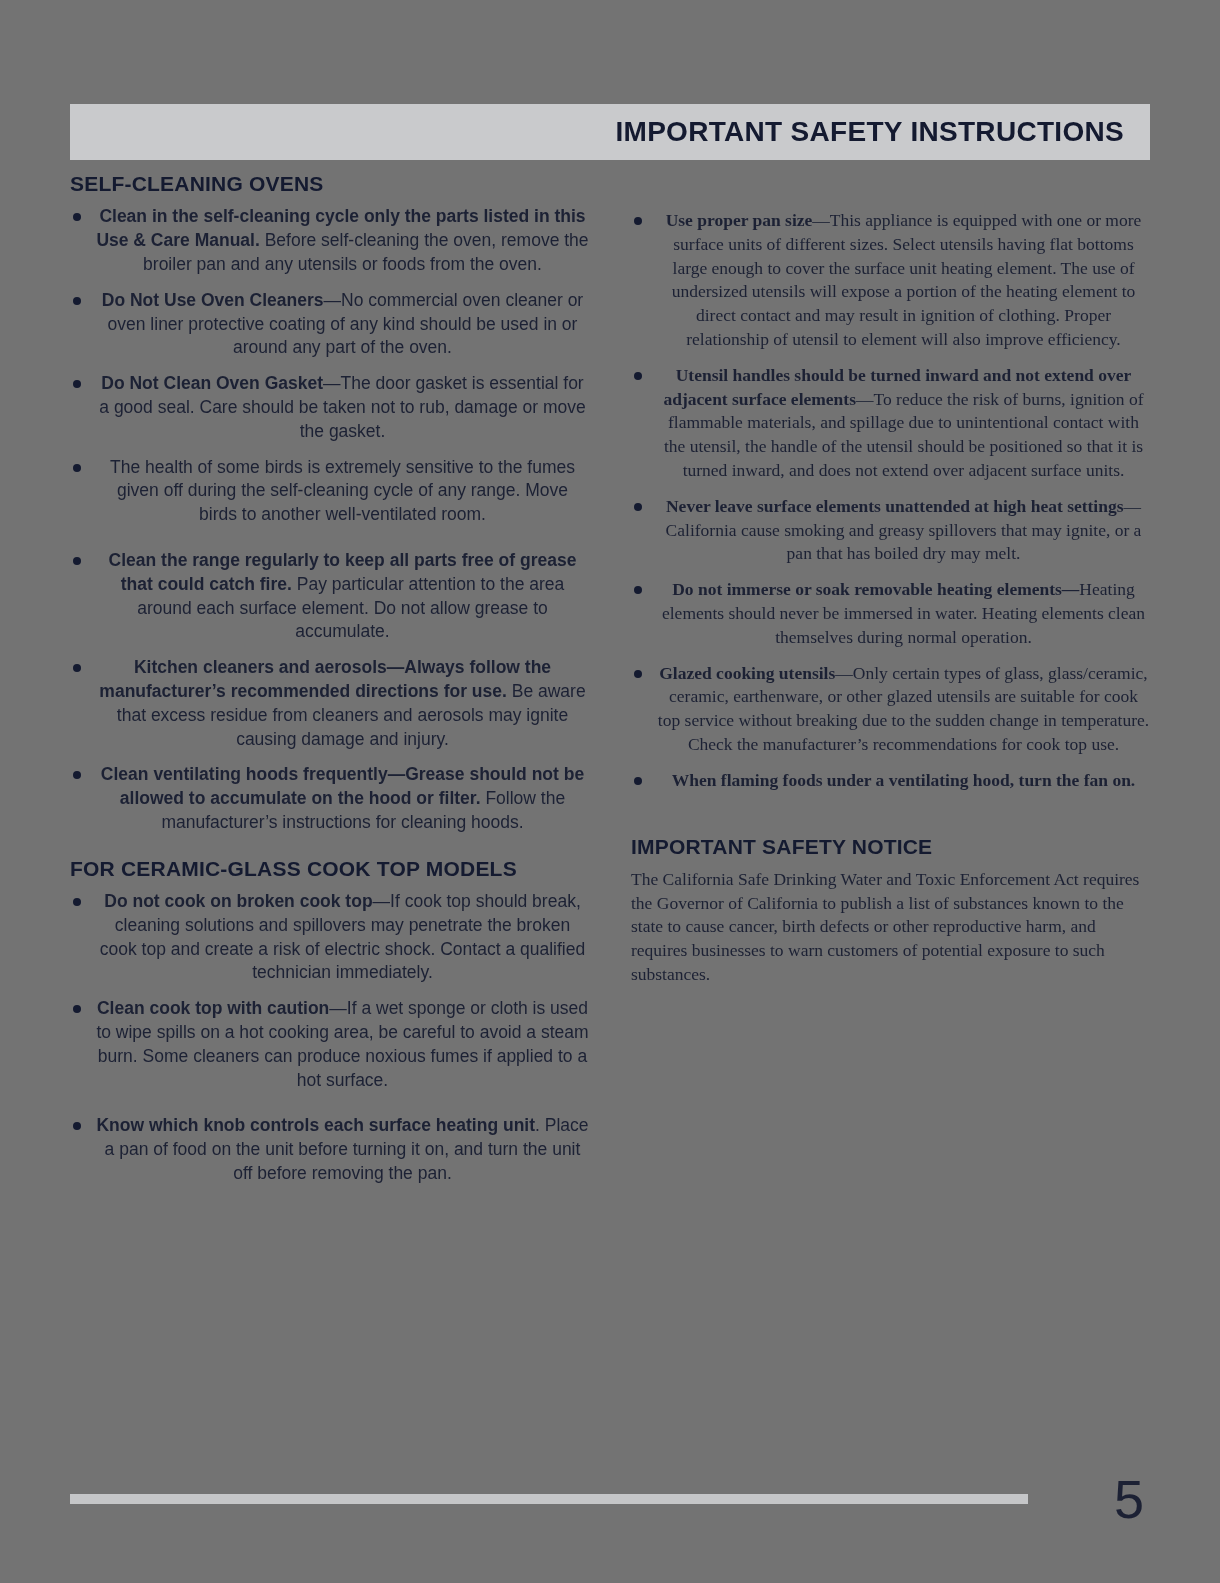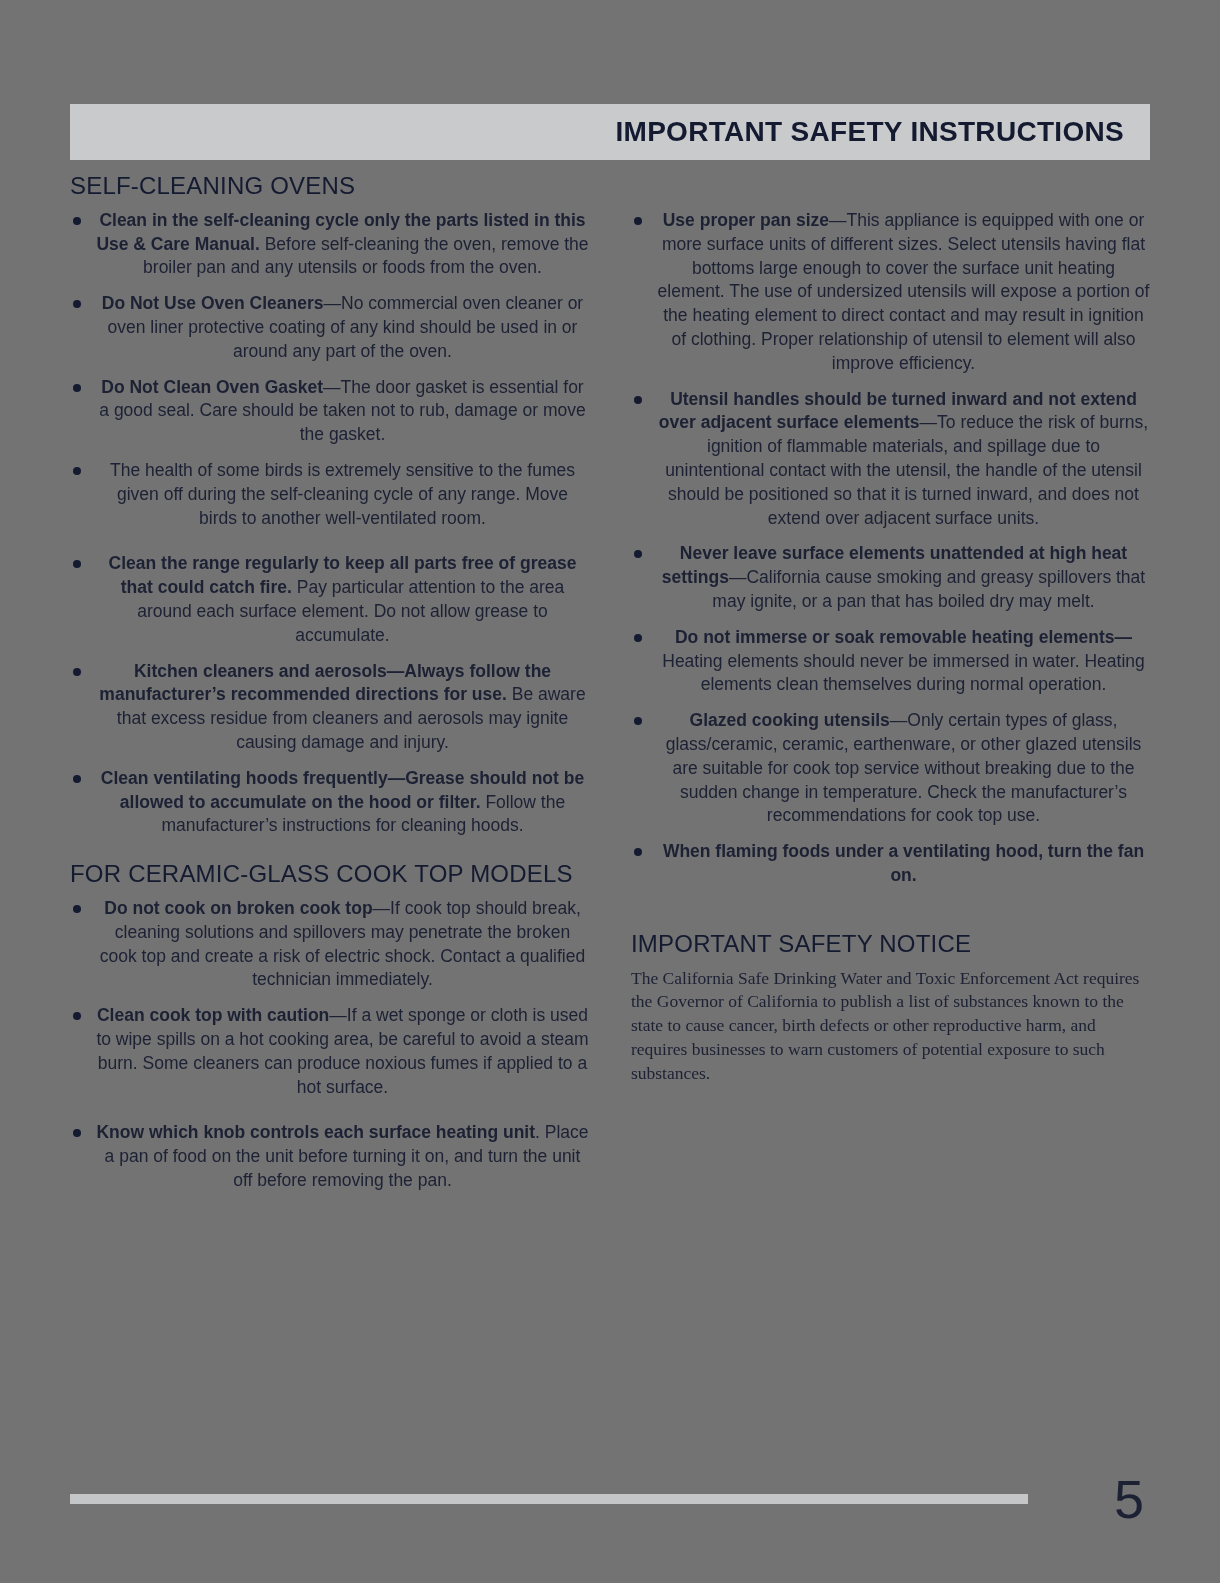--- a/index.html
+++ b/index.html
@@ -36,22 +36,22 @@
     position: absolute;
     left: 70px;
     top: 172px;
     width: 1080px;
     display: flex;
     gap: 42px;
   }
   .col { flex: 1 1 0; min-width: 0; }
   .sec { margin-bottom: 22px; }
   .sec-h {
-    font-size: 24px;
-    font-weight: 400;
+    font-size: 21px;
+    font-weight: 700;
     margin: 0 0 9px 0;
     line-height: 1.16;
     color: #141a30;
     letter-spacing: 0.2px;
   }
   .bullets { list-style: none; margin: 0; padding: 0; }
   .bullet {
     position: relative;
     padding-left: 26px;
     margin-bottom: 12px;
@@ -63,21 +63,21 @@
   .dot {
     position: absolute;
     left: 3px;
     top: 8px;
     width: 8px;
     height: 8px;
     border-radius: 50%;
     background: #141a30;
   }
   .bt { font-weight: 700; }
-  .no-heading { padding-top: 37px; }
+  .no-heading { padding-top: 37px; font-family: Liberation Serif, serif; }
   .notice-sec { margin-top: 42px; }
   .notice-text {
     font-size: 17.5px;
     line-height: 1.36;
     margin: 0;
     color: #1c2134;
     font-family: Liberation Serif, serif;
   }
   .footer-bar {
     position: absolute;

